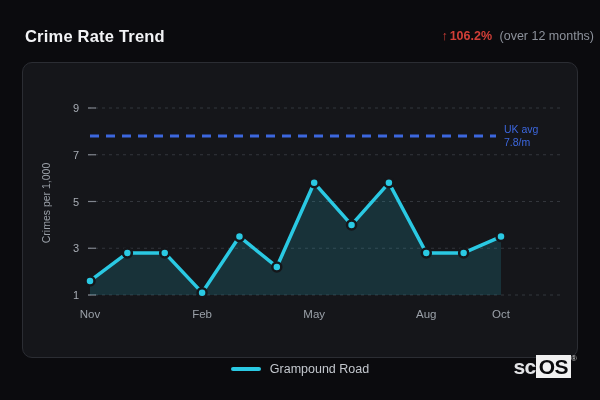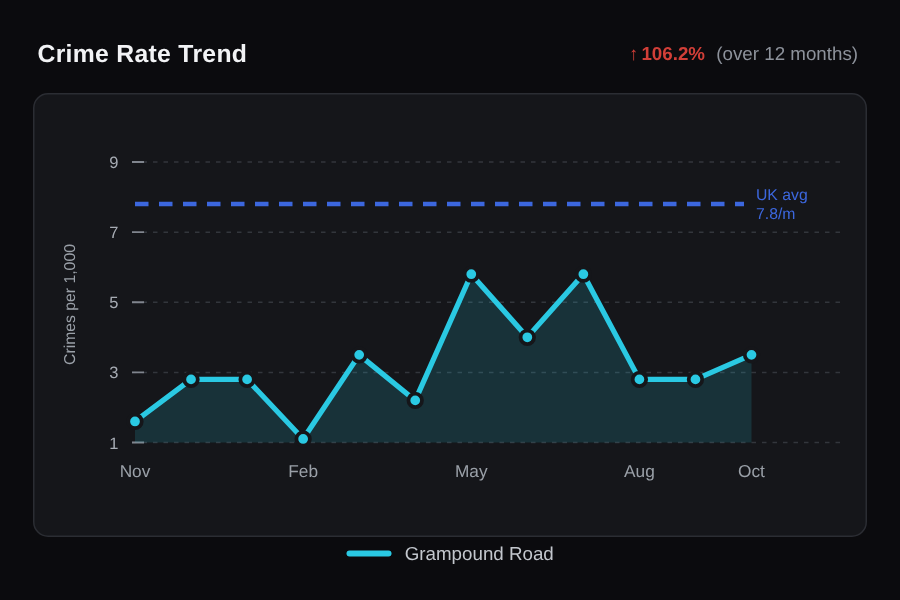--- a/index.html
+++ b/index.html
@@ -1,21 +1,21 @@
 <!DOCTYPE html>
 <html><head>
 <meta charset="utf-8">
 <style>
   html,body{margin:0;padding:0;width:600px;height:400px;background:#0b0b0e;overflow:hidden;
     font-family:"Liberation Sans","DejaVu Sans",sans-serif;-webkit-font-smoothing:antialiased;}
   .page{position:relative;width:600px;height:400px;}
   .header{position:absolute;left:0;top:0;width:600px;height:56px;}
   .title{position:absolute;left:25px;top:27px;margin:0;font-size:16.5px;font-weight:700;
     color:#f2f3f5;letter-spacing:.2px;}
-  .trend{position:absolute;right:28px;top:29px;font-size:12.5px;white-space:nowrap;}
+  .trend{position:absolute;right:6px;top:29px;font-size:12.5px;white-space:nowrap;}
   .trend .arrow{color:#d23f38;font-weight:400;margin-right:2px;}
   .trend .pct{color:#d23f38;font-weight:700;}
   .trend .period{color:#8d929b;margin-left:4px;}
   .panel{position:absolute;left:22px;top:62px;width:556px;height:296px;box-sizing:border-box;
     background:#15161a;border:1px solid #2b2d33;border-radius:10px;}
   #chart{position:absolute;inset:0;}
   .legend{position:absolute;left:22px;top:358px;width:556px;height:22px;display:flex;
     justify-content:center;align-items:center;gap:40px;}
   .legend-item{display:flex;align-items:center;gap:9px;color:#c3c7cd;font-size:12.5px;}
   .swatch-line{display:inline-block;width:30px;height:4px;border-radius:2px;background:#2ac9e3;}
@@ -81,14 +81,15 @@
         </svg></div>
   </div>
 
   <div class="legend">
     <div class="legend-item">
       <span class="swatch-line"></span>
       <span>Grampound Road</span>
     </div>
   </div>
 
+  <div class="logo"><span class="logo-sc">sc</span><span class="logo-os">OS</span><sup class="logo-reg">®</sup></div>
 
 </div>
 
 </body></html>

